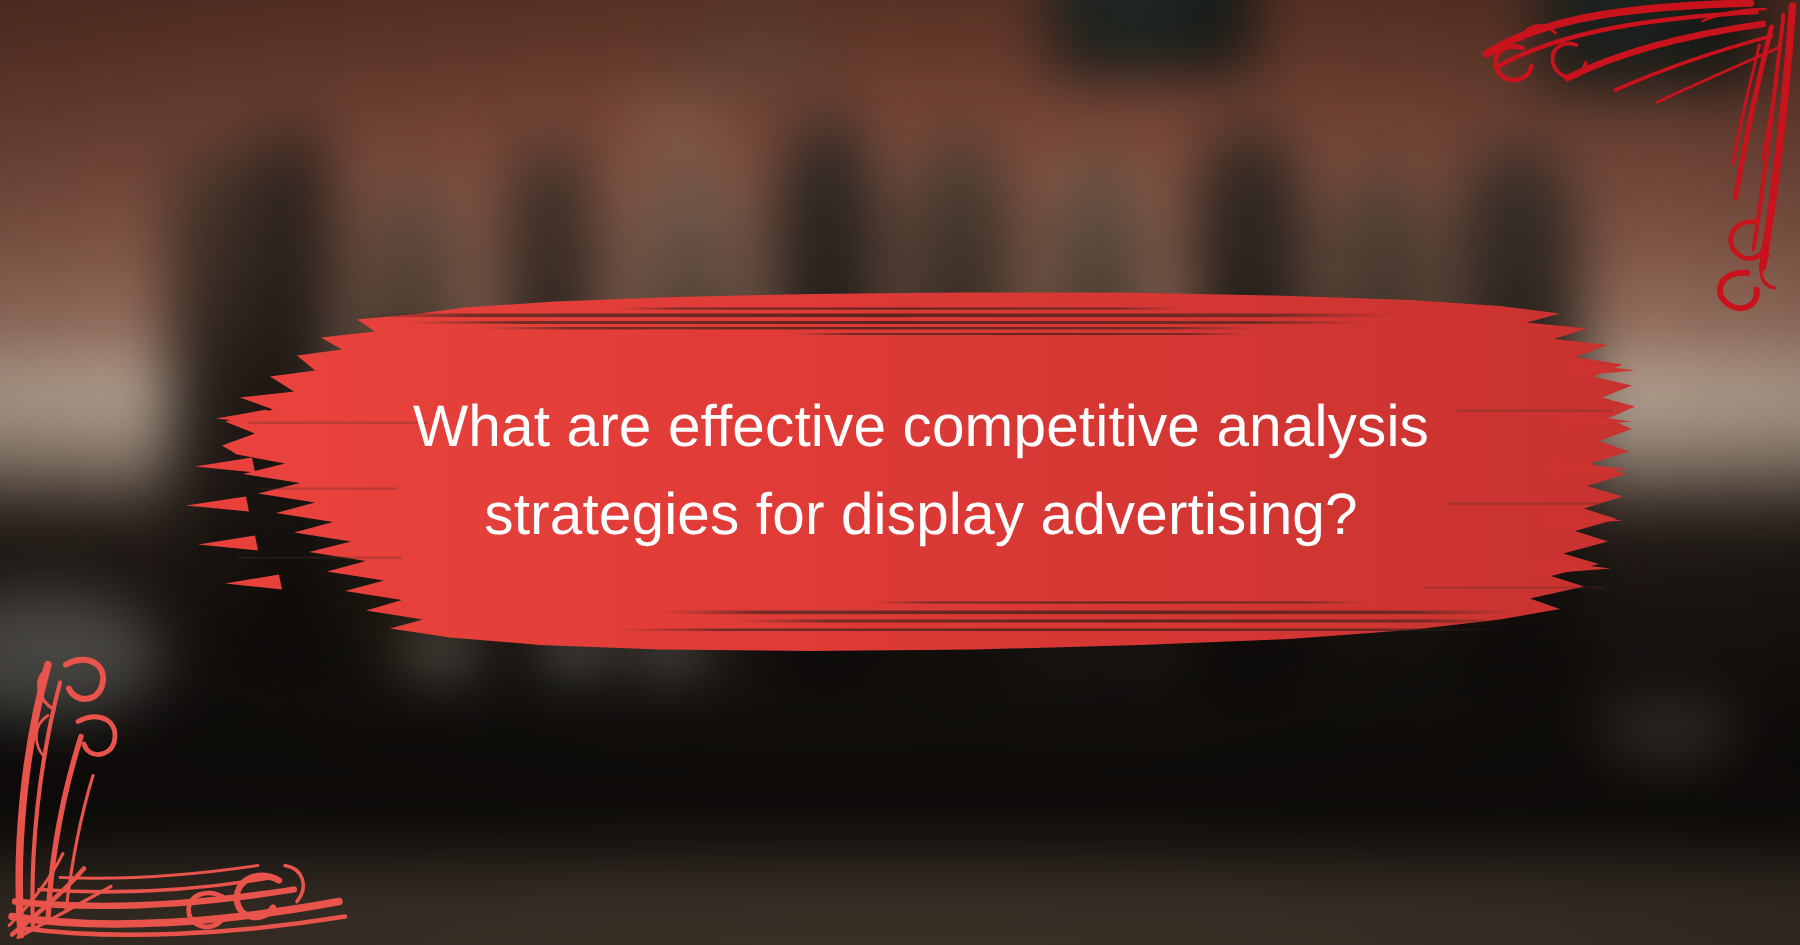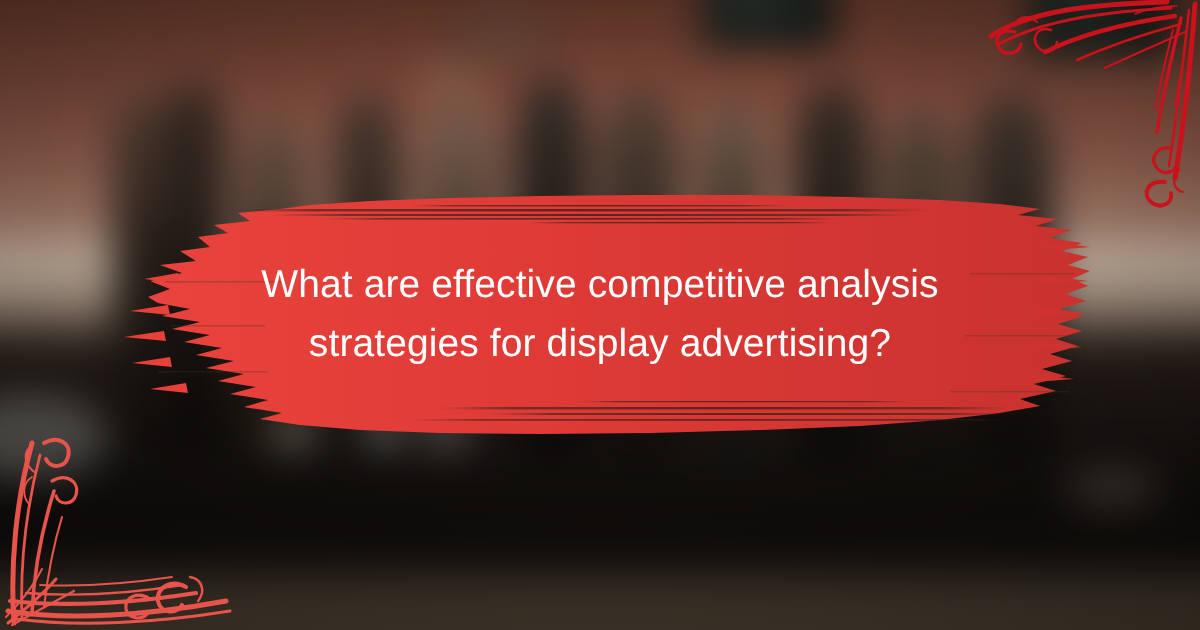--- a/index.html
+++ b/index.html
@@ -120,21 +120,21 @@
   .brush-wrap{
     position:absolute;
     left:110px; top:185px;
     width:980px; height:260px;
   }
   .brush-svg{ width:100%; height:100%; display:block; overflow:visible; }
 
   
   .headline{
     position:absolute;
-    left:150px; top:255px;
+    left:164px; top:255px;
     width:900px;
     text-align:center;
     color:#ffffff;
     font-family:"Liberation Sans", sans-serif;
     font-size:39px;
     font-weight:400;
     line-height:1.52;
     letter-spacing:.1px;
     white-space:pre-line;
     text-rendering:geometricPrecision;

